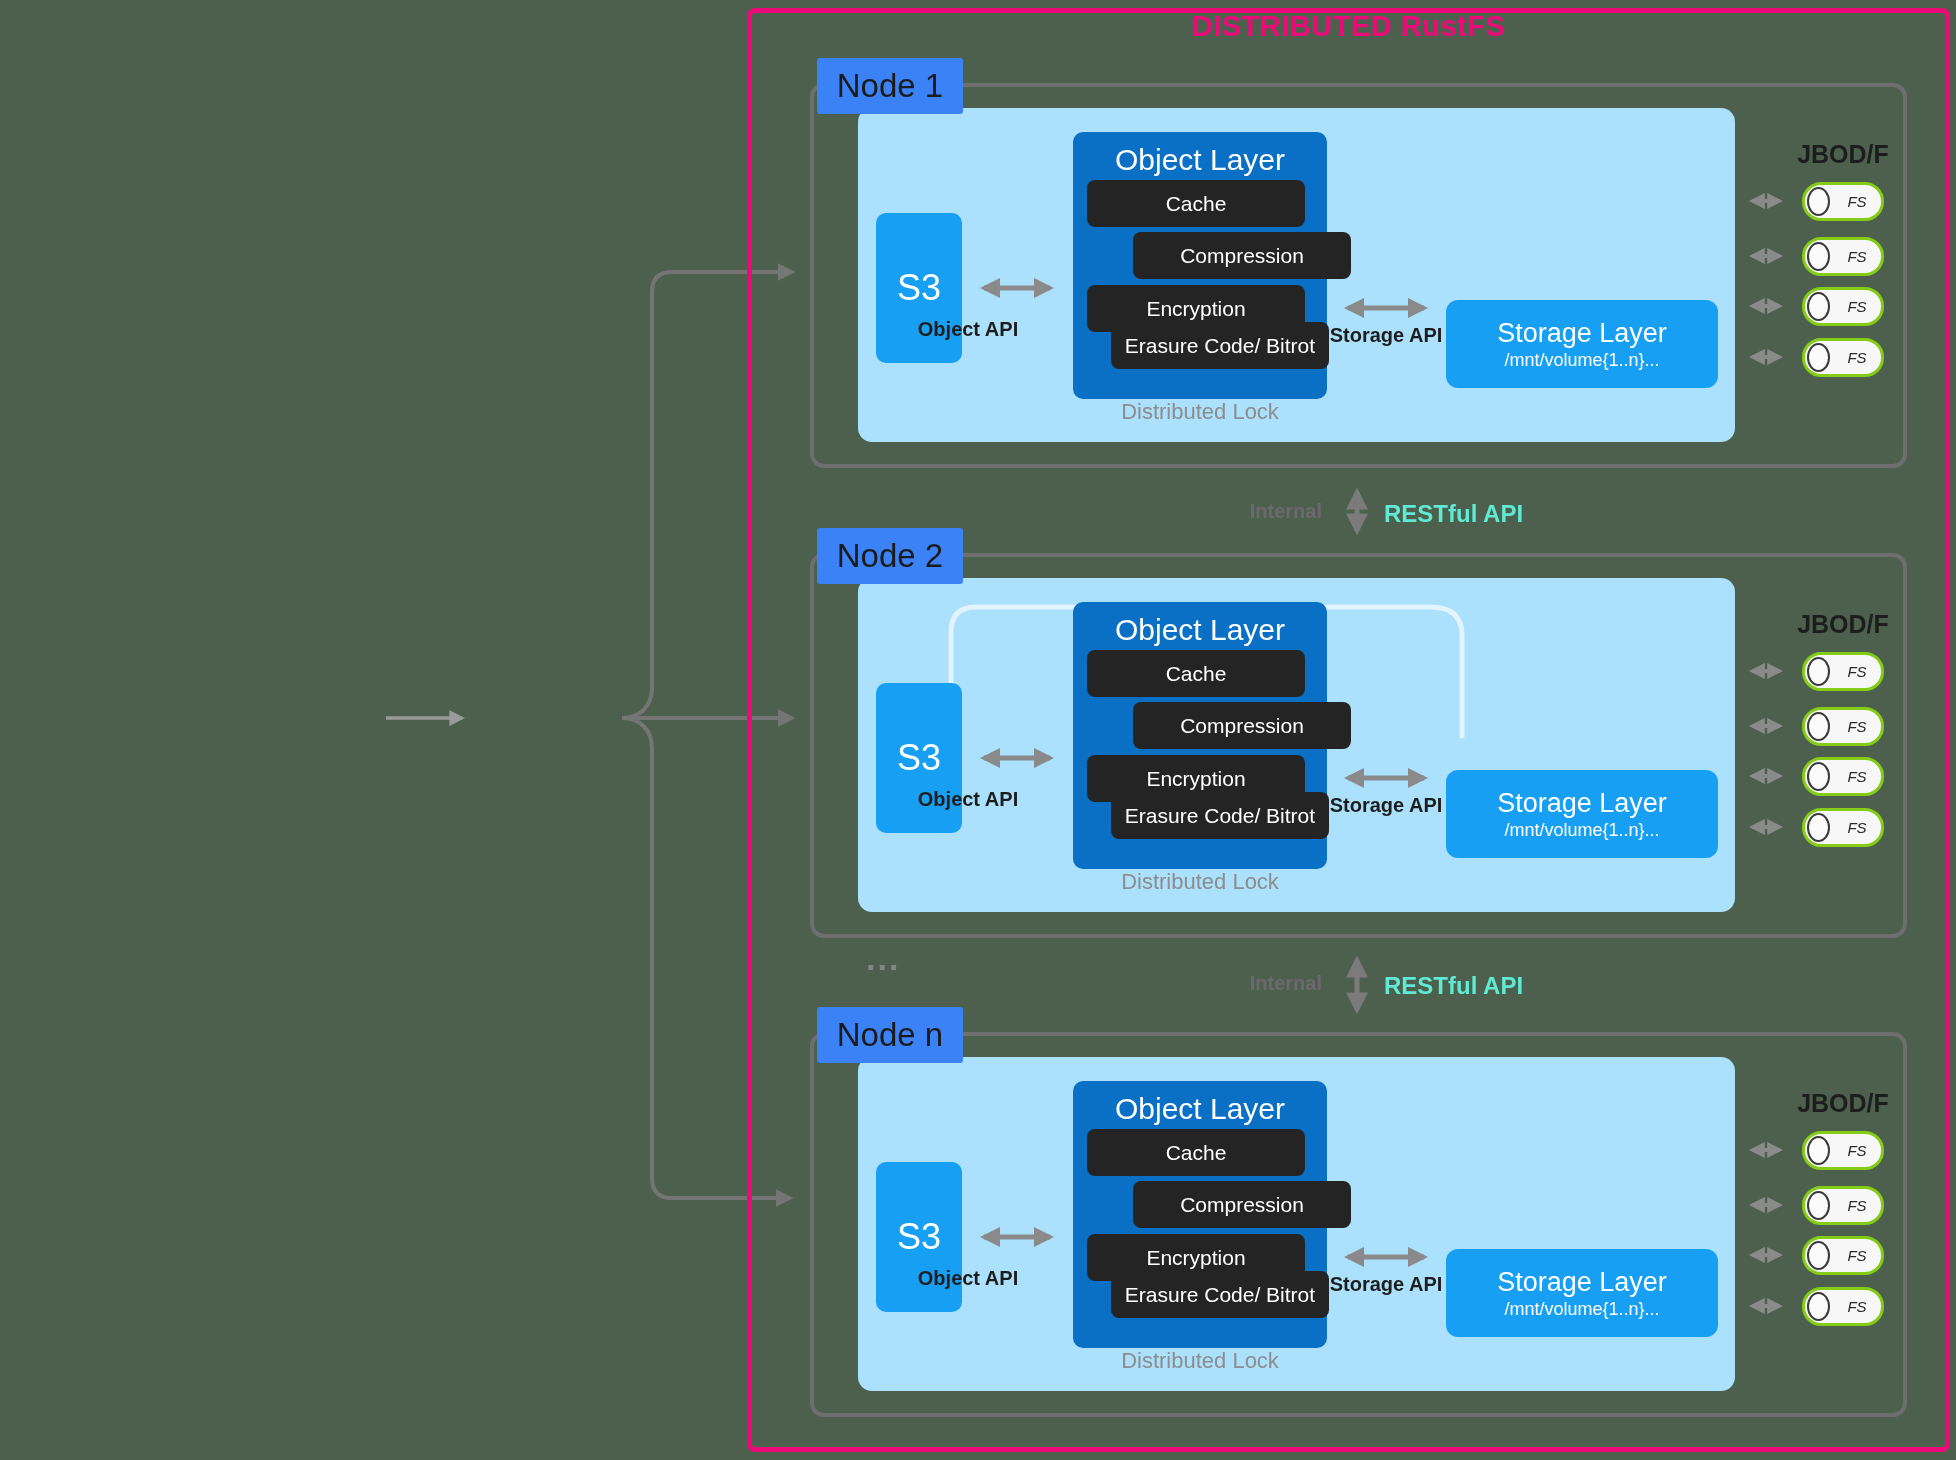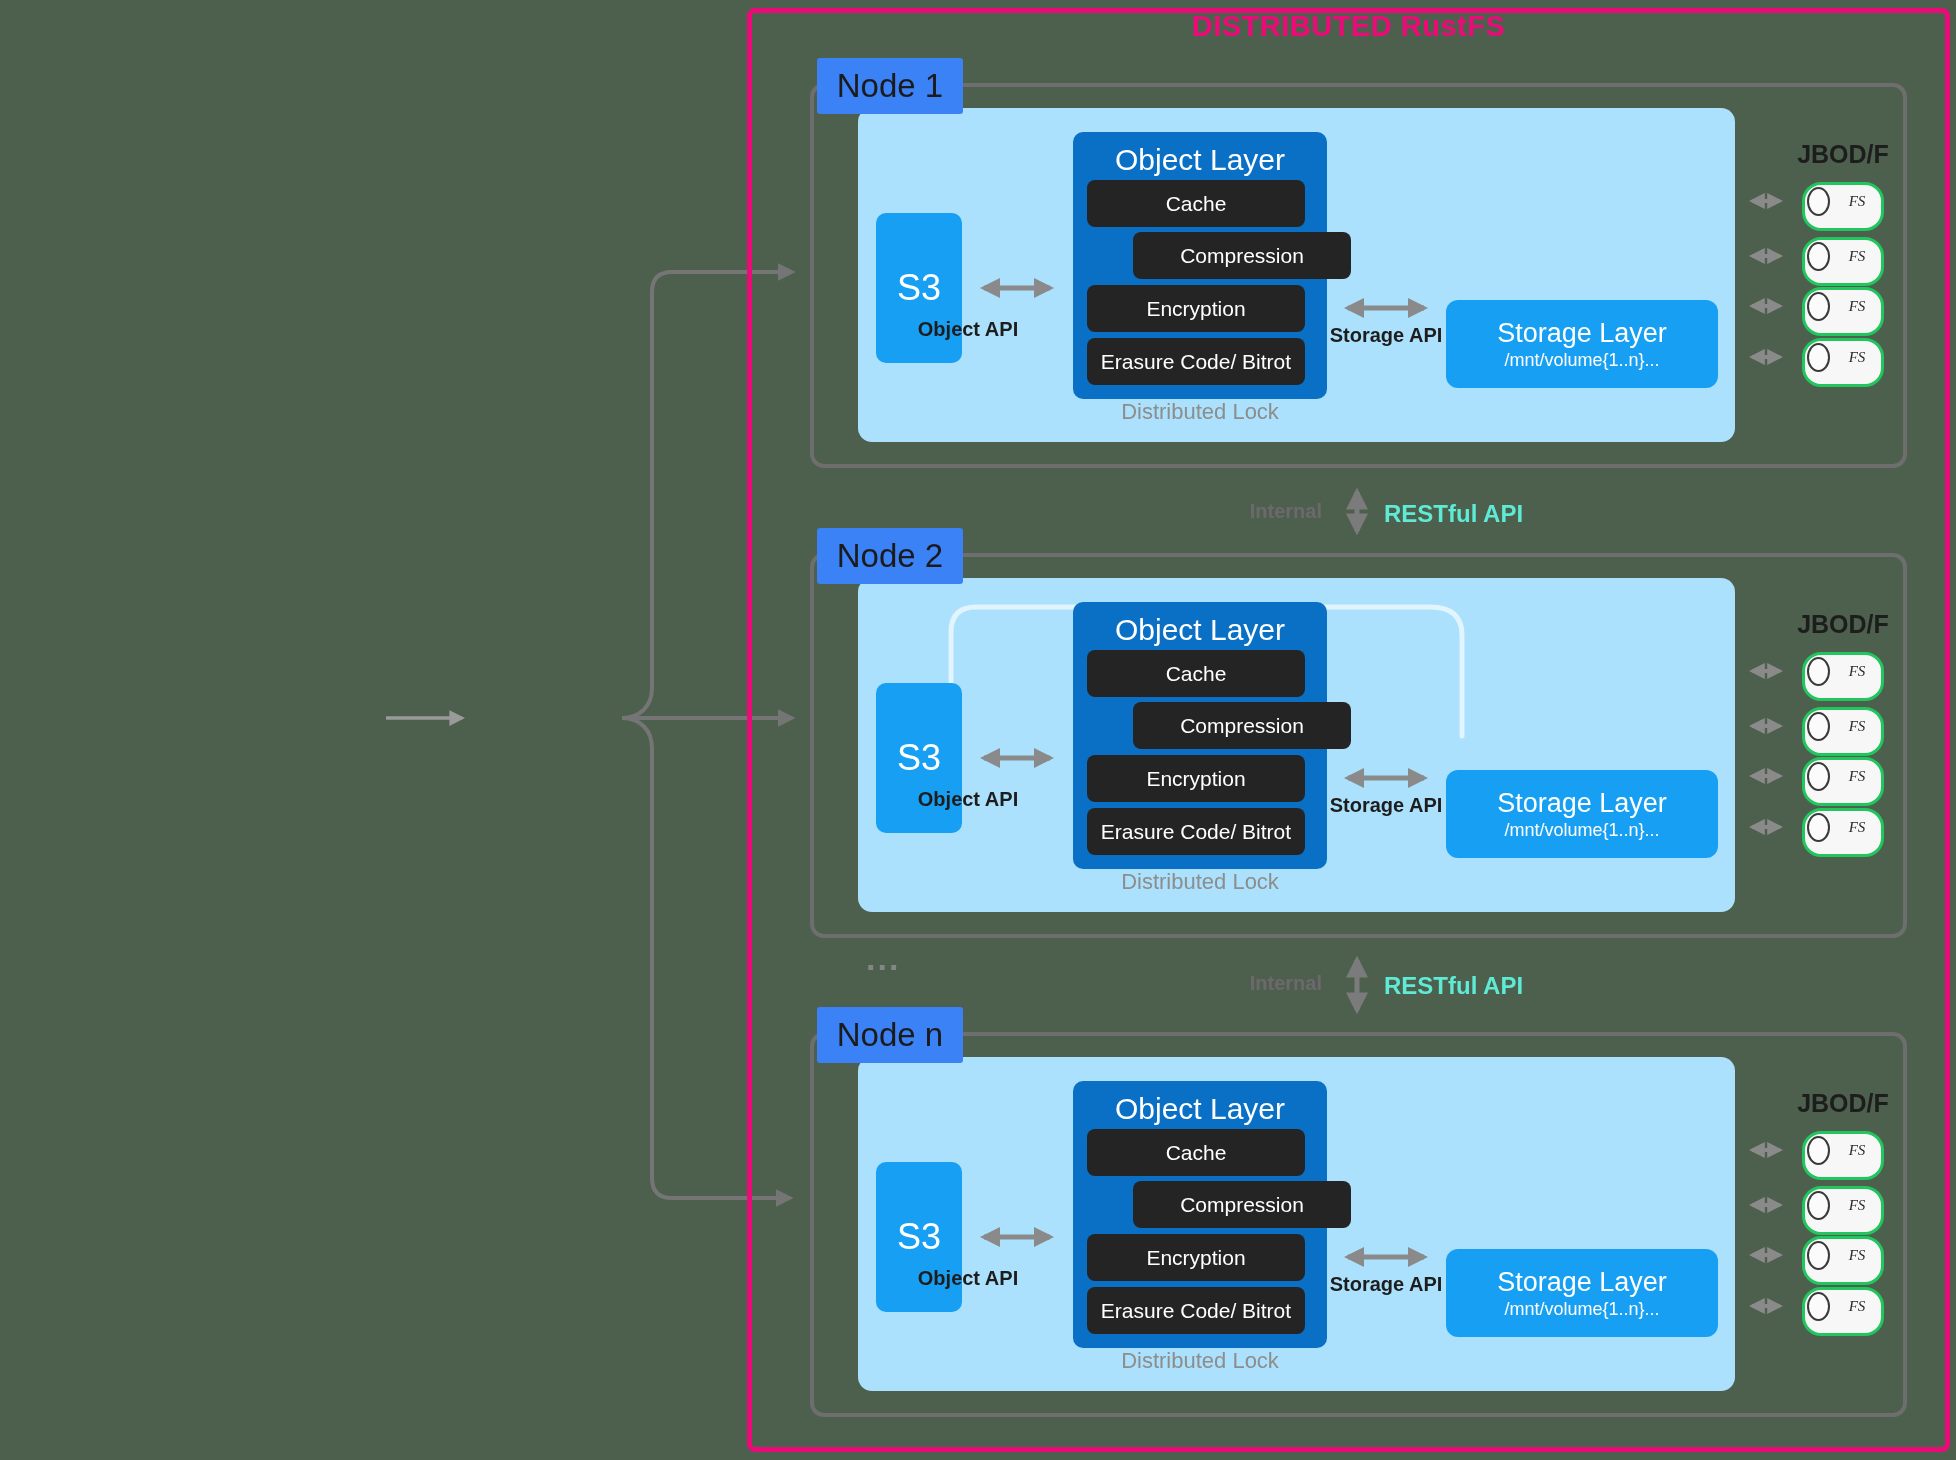--- a/index.html
+++ b/index.html
@@ -35,34 +35,34 @@
             color:#1b1b1b;z-index:6;}
   .s3-box{left:876px;top:213px;width:86px;height:150px;background:#17A0F3;border-radius:10px;
           display:flex;align-items:center;justify-content:center;color:#fff;font-size:36px;
           font-weight:500;z-index:4;}
   .ol-box{left:1073px;top:132px;width:254px;height:267px;background:#0A70C6;border-radius:10px;z-index:4;}
   .ol-title{position:absolute;left:0;top:11px;width:100%;text-align:center;color:#fff;
             font-size:30px;font-weight:500;}
   .comp{left:1087px;width:218px;height:47px;background:#242424;border-radius:8px;
         display:flex;align-items:center;justify-content:center;color:#fff;font-size:21px;
         font-weight:500;z-index:4;}
-  .c0{top:180px;} .c1{top:232px;margin-left:46px;} .c2{top:285px;text-align:center;} .c3{top:338px;}
+  .c0{top:180px;} .c1{top:232px;margin-left:46px;} .c2{top:285px;text-align:center;} .c3{top:322px;margin-left:24px;}
   .api-label{width:152px;text-align:center;font-size:20px;font-weight:600;color:#1d1d1d;z-index:4;}
   .obj-api{left:892px;top:318px;} .sto-api{left:1310px;top:324px;}
   .storage-box{left:1446px;top:268px;width:272px;height:88px;background:#17A0F3;border-radius:12px;
                display:flex;flex-direction:column;align-items:center;justify-content:center;
                color:#fff;z-index:4;margin-top:32px;}
   .storage-title{font-size:27px;font-weight:500;line-height:31px;}
   .storage-path{font-size:18px;line-height:22px;}
   .lock-label{left:1073px;top:399px;width:254px;text-align:center;font-size:22px;font-weight:500;
               color:#8d8d8d;z-index:4;}
   .jbod-label{left:1788px;top:140px;width:110px;text-align:center;font-size:25px;font-weight:600;
               color:#1d1d1d;z-index:4;}
-  .disk{left:1802px;width:82px;height:49px;background:#f7f7f7;border:3px solid #22c55e;
-        border-radius:19px;box-sizing:border-box;z-index:4;font-family:Liberation Serif, serif;}
+  .disk{left:1802px;width:82px;height:39px;background:#f7f7f7;border:3px solid #84cc16;
+        border-radius:19px;box-sizing:border-box;z-index:4;}
   .d0{top:182px;} .d1{top:237px;} .d2{top:287px;} .d3{top:338px;}
   .disk-cap{position:absolute;left:2px;top:2px;width:23px;height:29px;border:2px solid #3a3a3a;
             border-radius:50%;background:#fbfbfb;box-sizing:border-box;}
   .disk-fs{position:absolute;left:28px;top:0;width:48px;height:33px;display:flex;align-items:center;
            justify-content:center;font-style:italic;font-size:15px;color:#2a2a2a;}
 
   
   .gap-internal{width:170px;text-align:right;font-size:20px;font-weight:600;color:#6d686d;z-index:4;}
   .gap-restful{width:200px;text-align:left;font-size:24px;font-weight:600;color:#5eead4;z-index:4;}
   #gap1-int{left:1152px;top:500px;} #gap1-rest{left:1384px;top:500px;}

